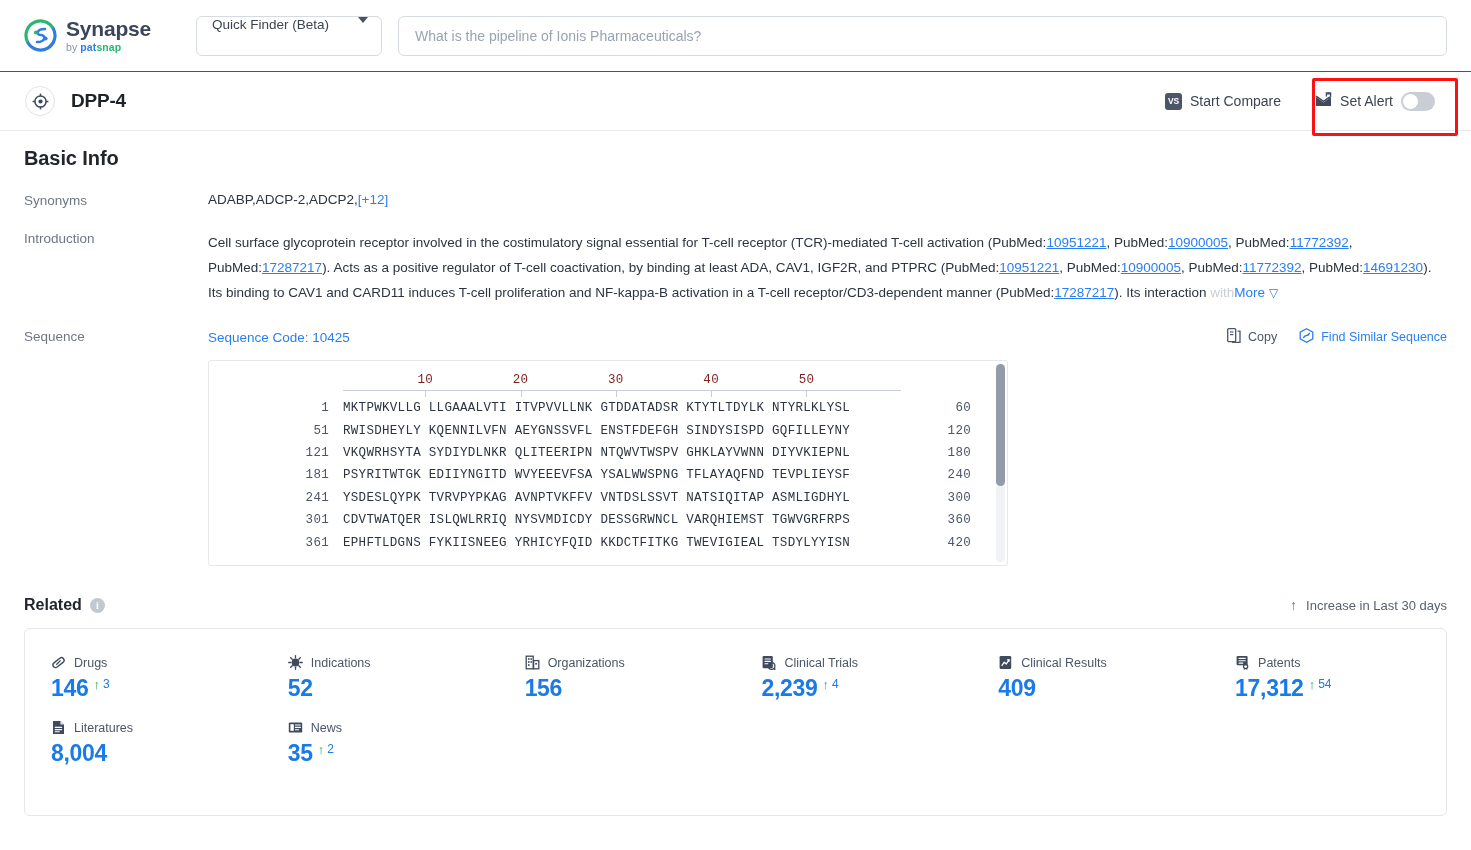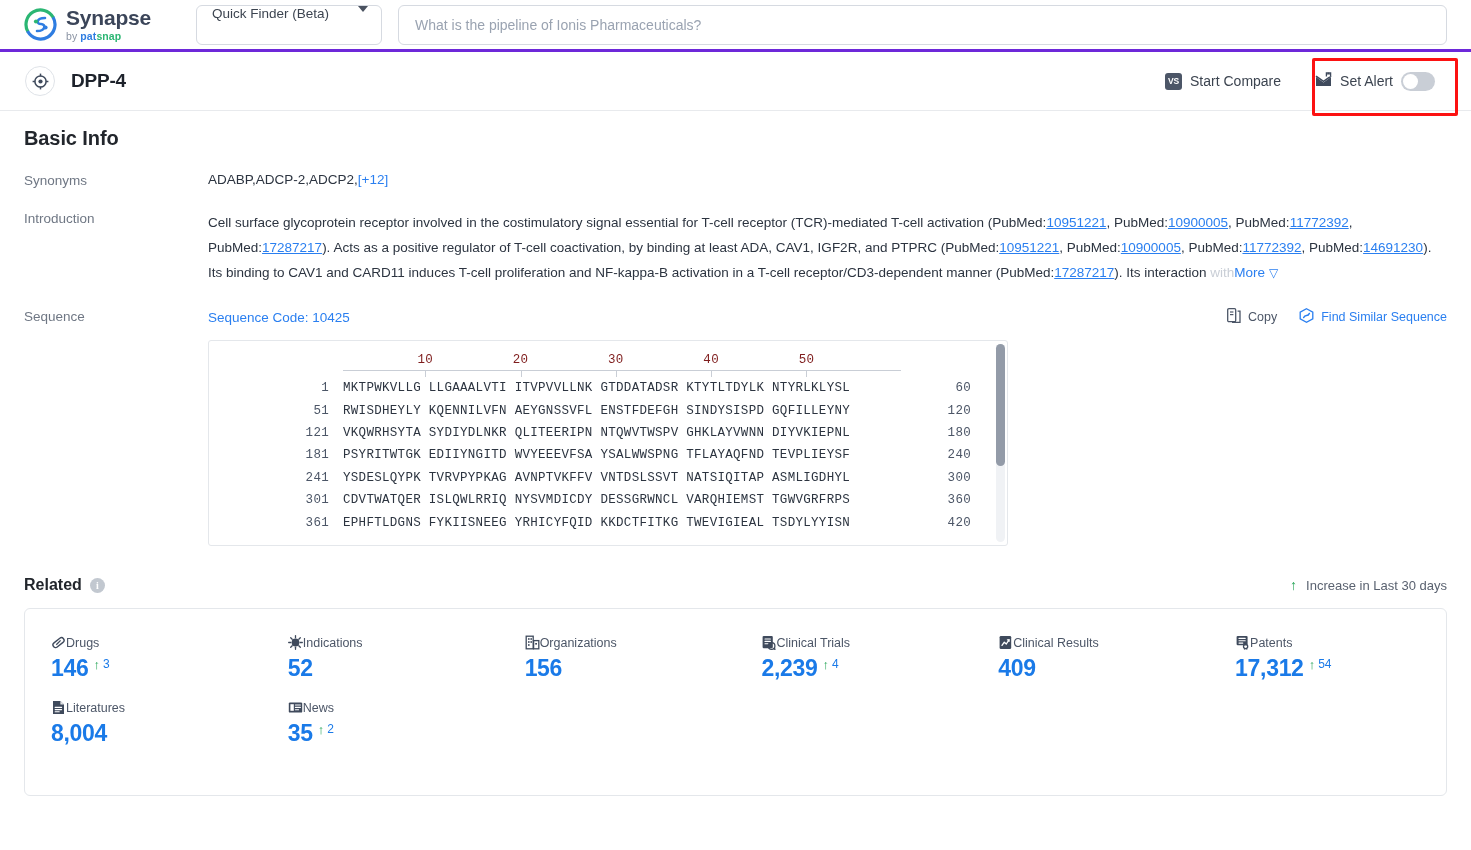--- a/index.html
+++ b/index.html
@@ -7,24 +7,24 @@
   body {
     width:1471px; height:850px;
     background:#fff;
     font-family:"Liberation Sans", sans-serif;
     color:#22262c;
     overflow:hidden;
   }
 
   
   .topbar {
-    height:52px; width:100%;
+    height:72px; width:100%;
     display:flex; align-items:center;
     padding:0 0 0 24px;
-    border-bottom:3px solid #6d28d9;
+    border-bottom:1px solid #6d28d9;
     background:#fff;
   }
   .logo-wrap { display:flex; align-items:center; gap:9px; }
   .logo-mark { width:33px; height:33px; flex:0 0 33px; }
   .logo-text { display:flex; flex-direction:column; line-height:1; }
   .logo-title { font-size:21px; font-weight:700; color:#3b4559; letter-spacing:-.2px; }
   .logo-sub { font-size:10.5px; font-weight:700; margin-top:3px; letter-spacing:.1px; }
   .logo-sub .by { color:#8a93a3; font-weight:400; }
   .logo-sub .pat { color:#2f7de1; }
   .logo-sub .snap { color:#2bb673; }
@@ -169,21 +169,21 @@
   .up-arrow { color:#23a455; font-size:14px; line-height:1; }
 
   .related-card {
     margin-top:14px;
     border:1px solid #e4e7eb; border-radius:6px;
     padding:26px 0 30px 0;
     background:#fff;
   }
   .stat-grid { display:flex; flex-wrap:wrap; }
   .stat { width:16.666%; padding-left:26px; margin-bottom:20px; }
-  .stat-top { display:flex; align-items:flex-end; }
+  .stat-top { display:flex; align-items:flex-end; gap:8px; }
   .stat-label { font-size:12.5px; color:#4c5667; }
   .stat-val-row { display:flex; align-items:flex-start; gap:5px; margin-top:7px; }
   .stat-val { font-size:23px; font-weight:700; color:#1a7ae8; letter-spacing:-.3px; line-height:1; }
   .delta { display:flex; align-items:flex-start; gap:3px; margin-top:1px; }
   .delta .d-arrow { color:#23a455; font-size:13px; line-height:1; }
   .delta .d-num { color:#1a7ae8; font-size:12px; line-height:1; }
   .ic { width:15px; height:15px; flex:0 0 15px; display:flex; align-items:center; justify-content:center; }
 </style>
 </head>
 <body>

